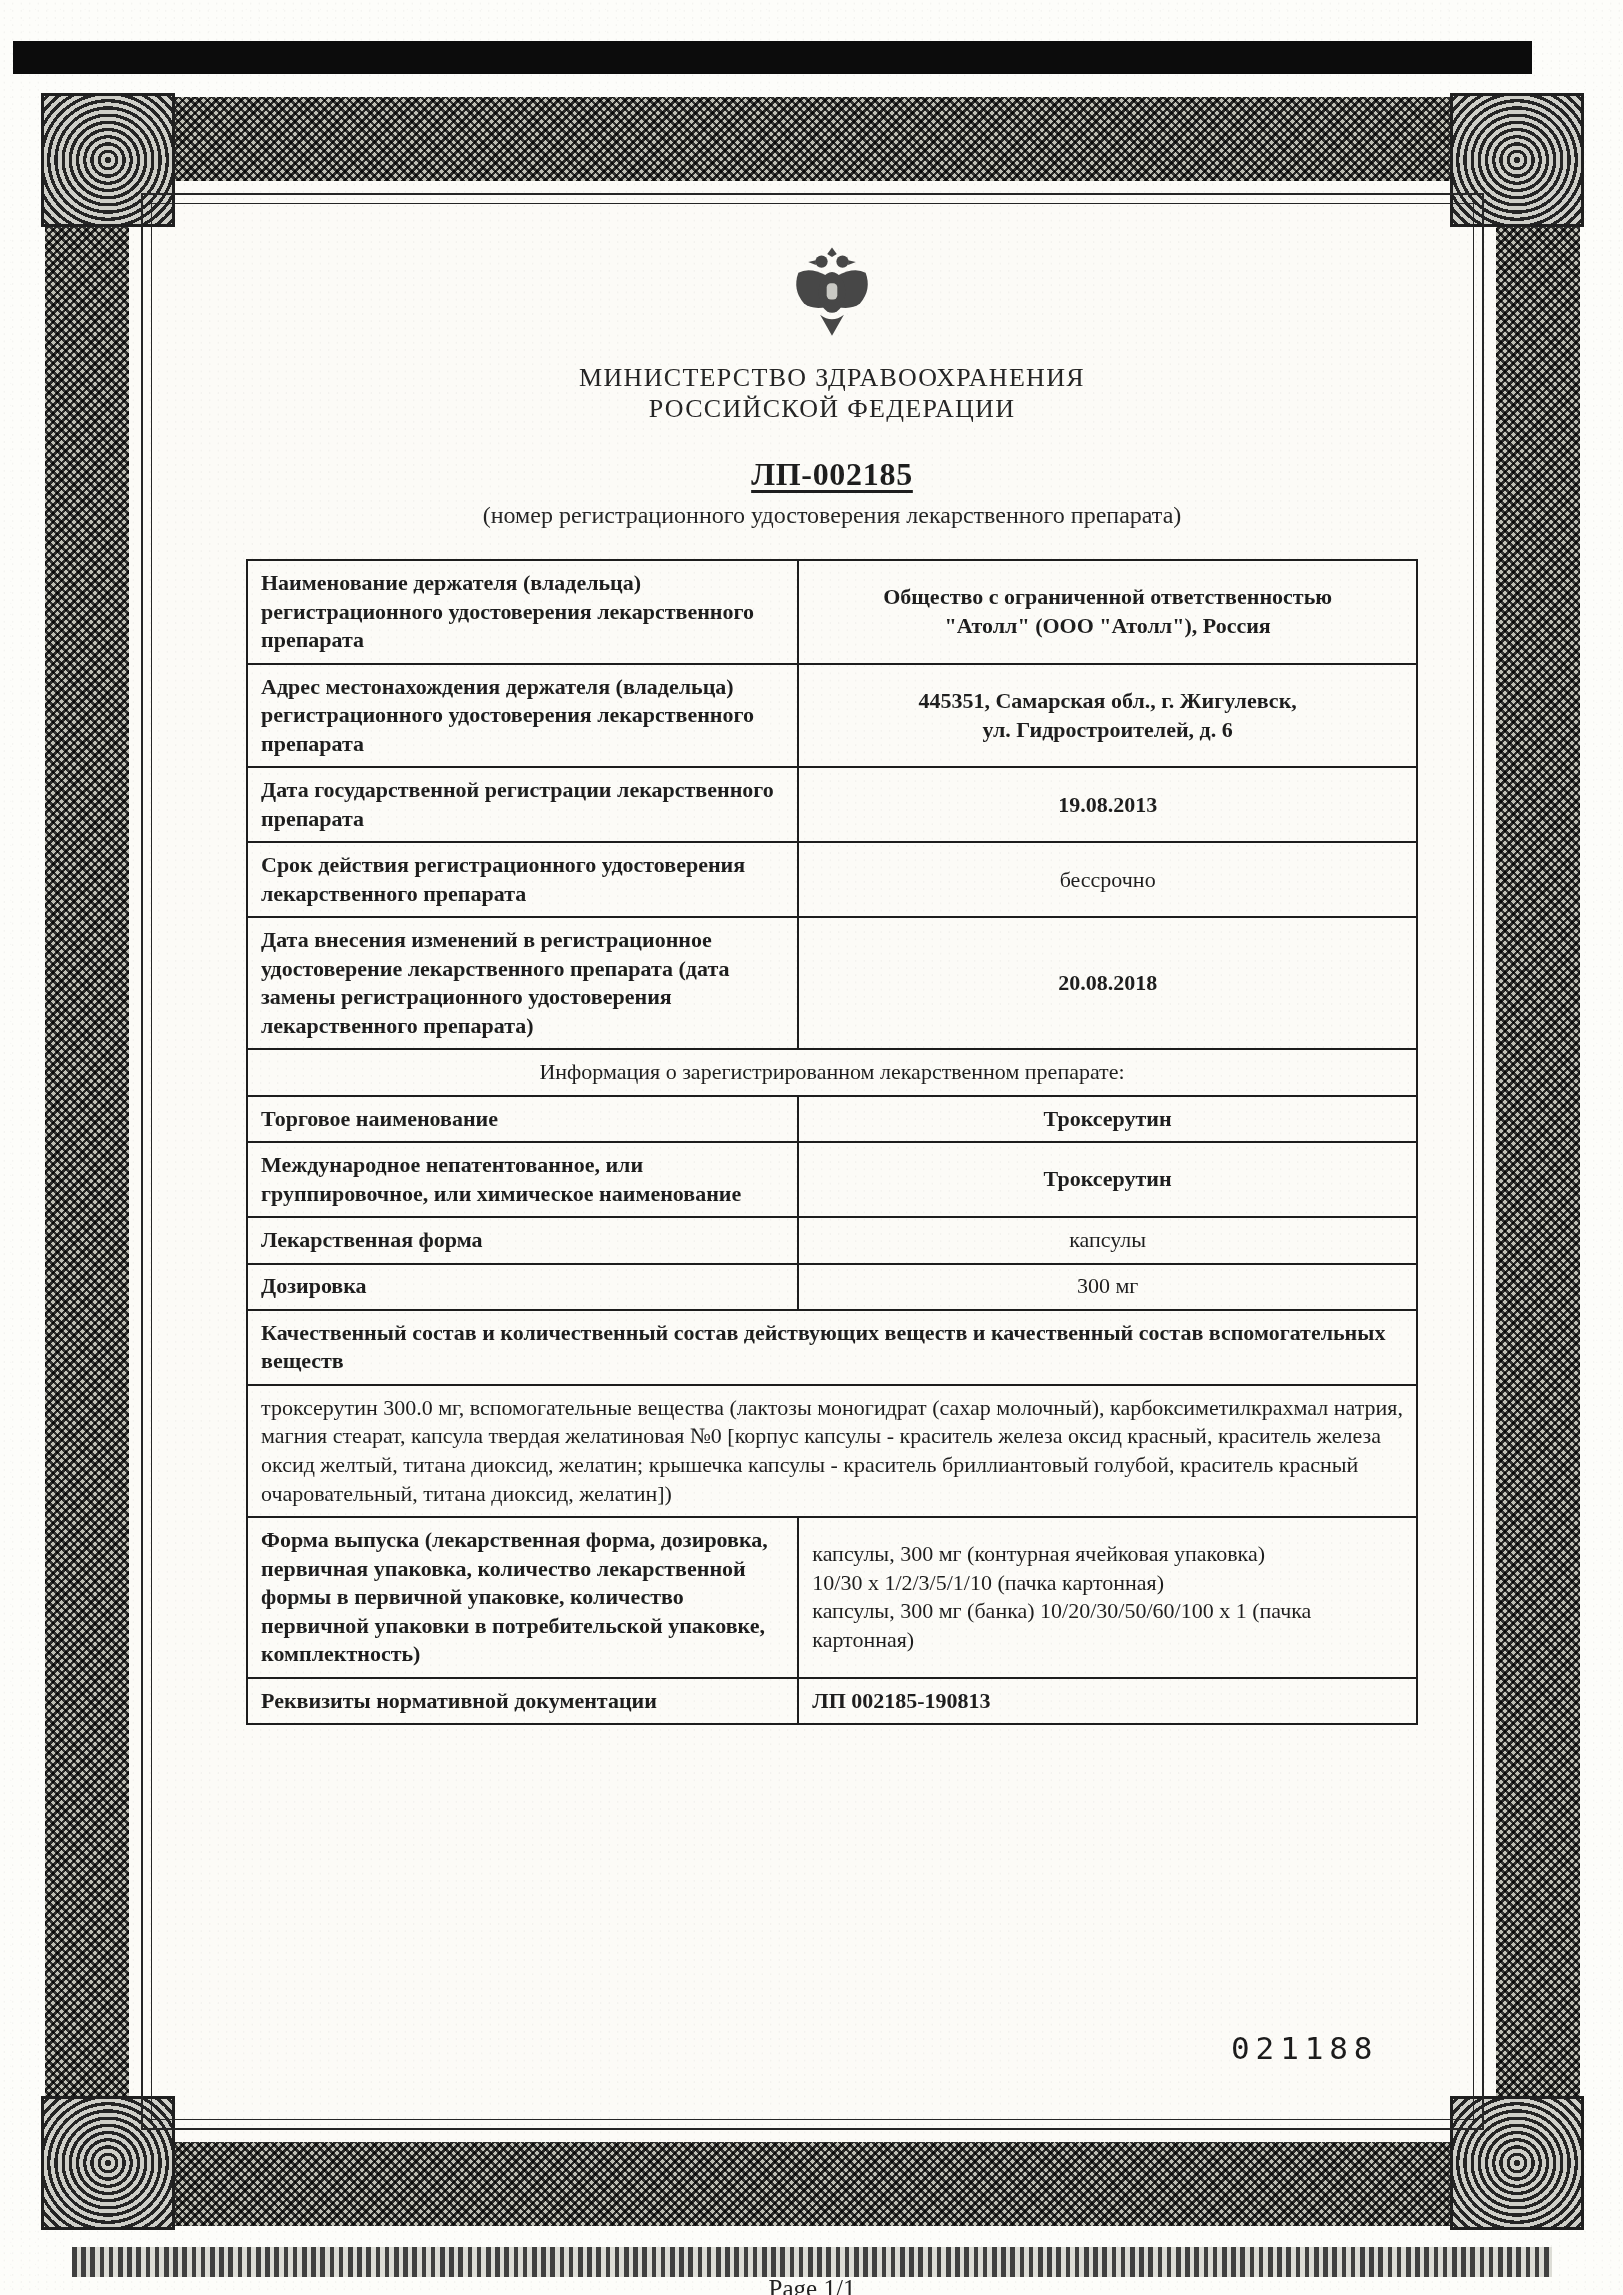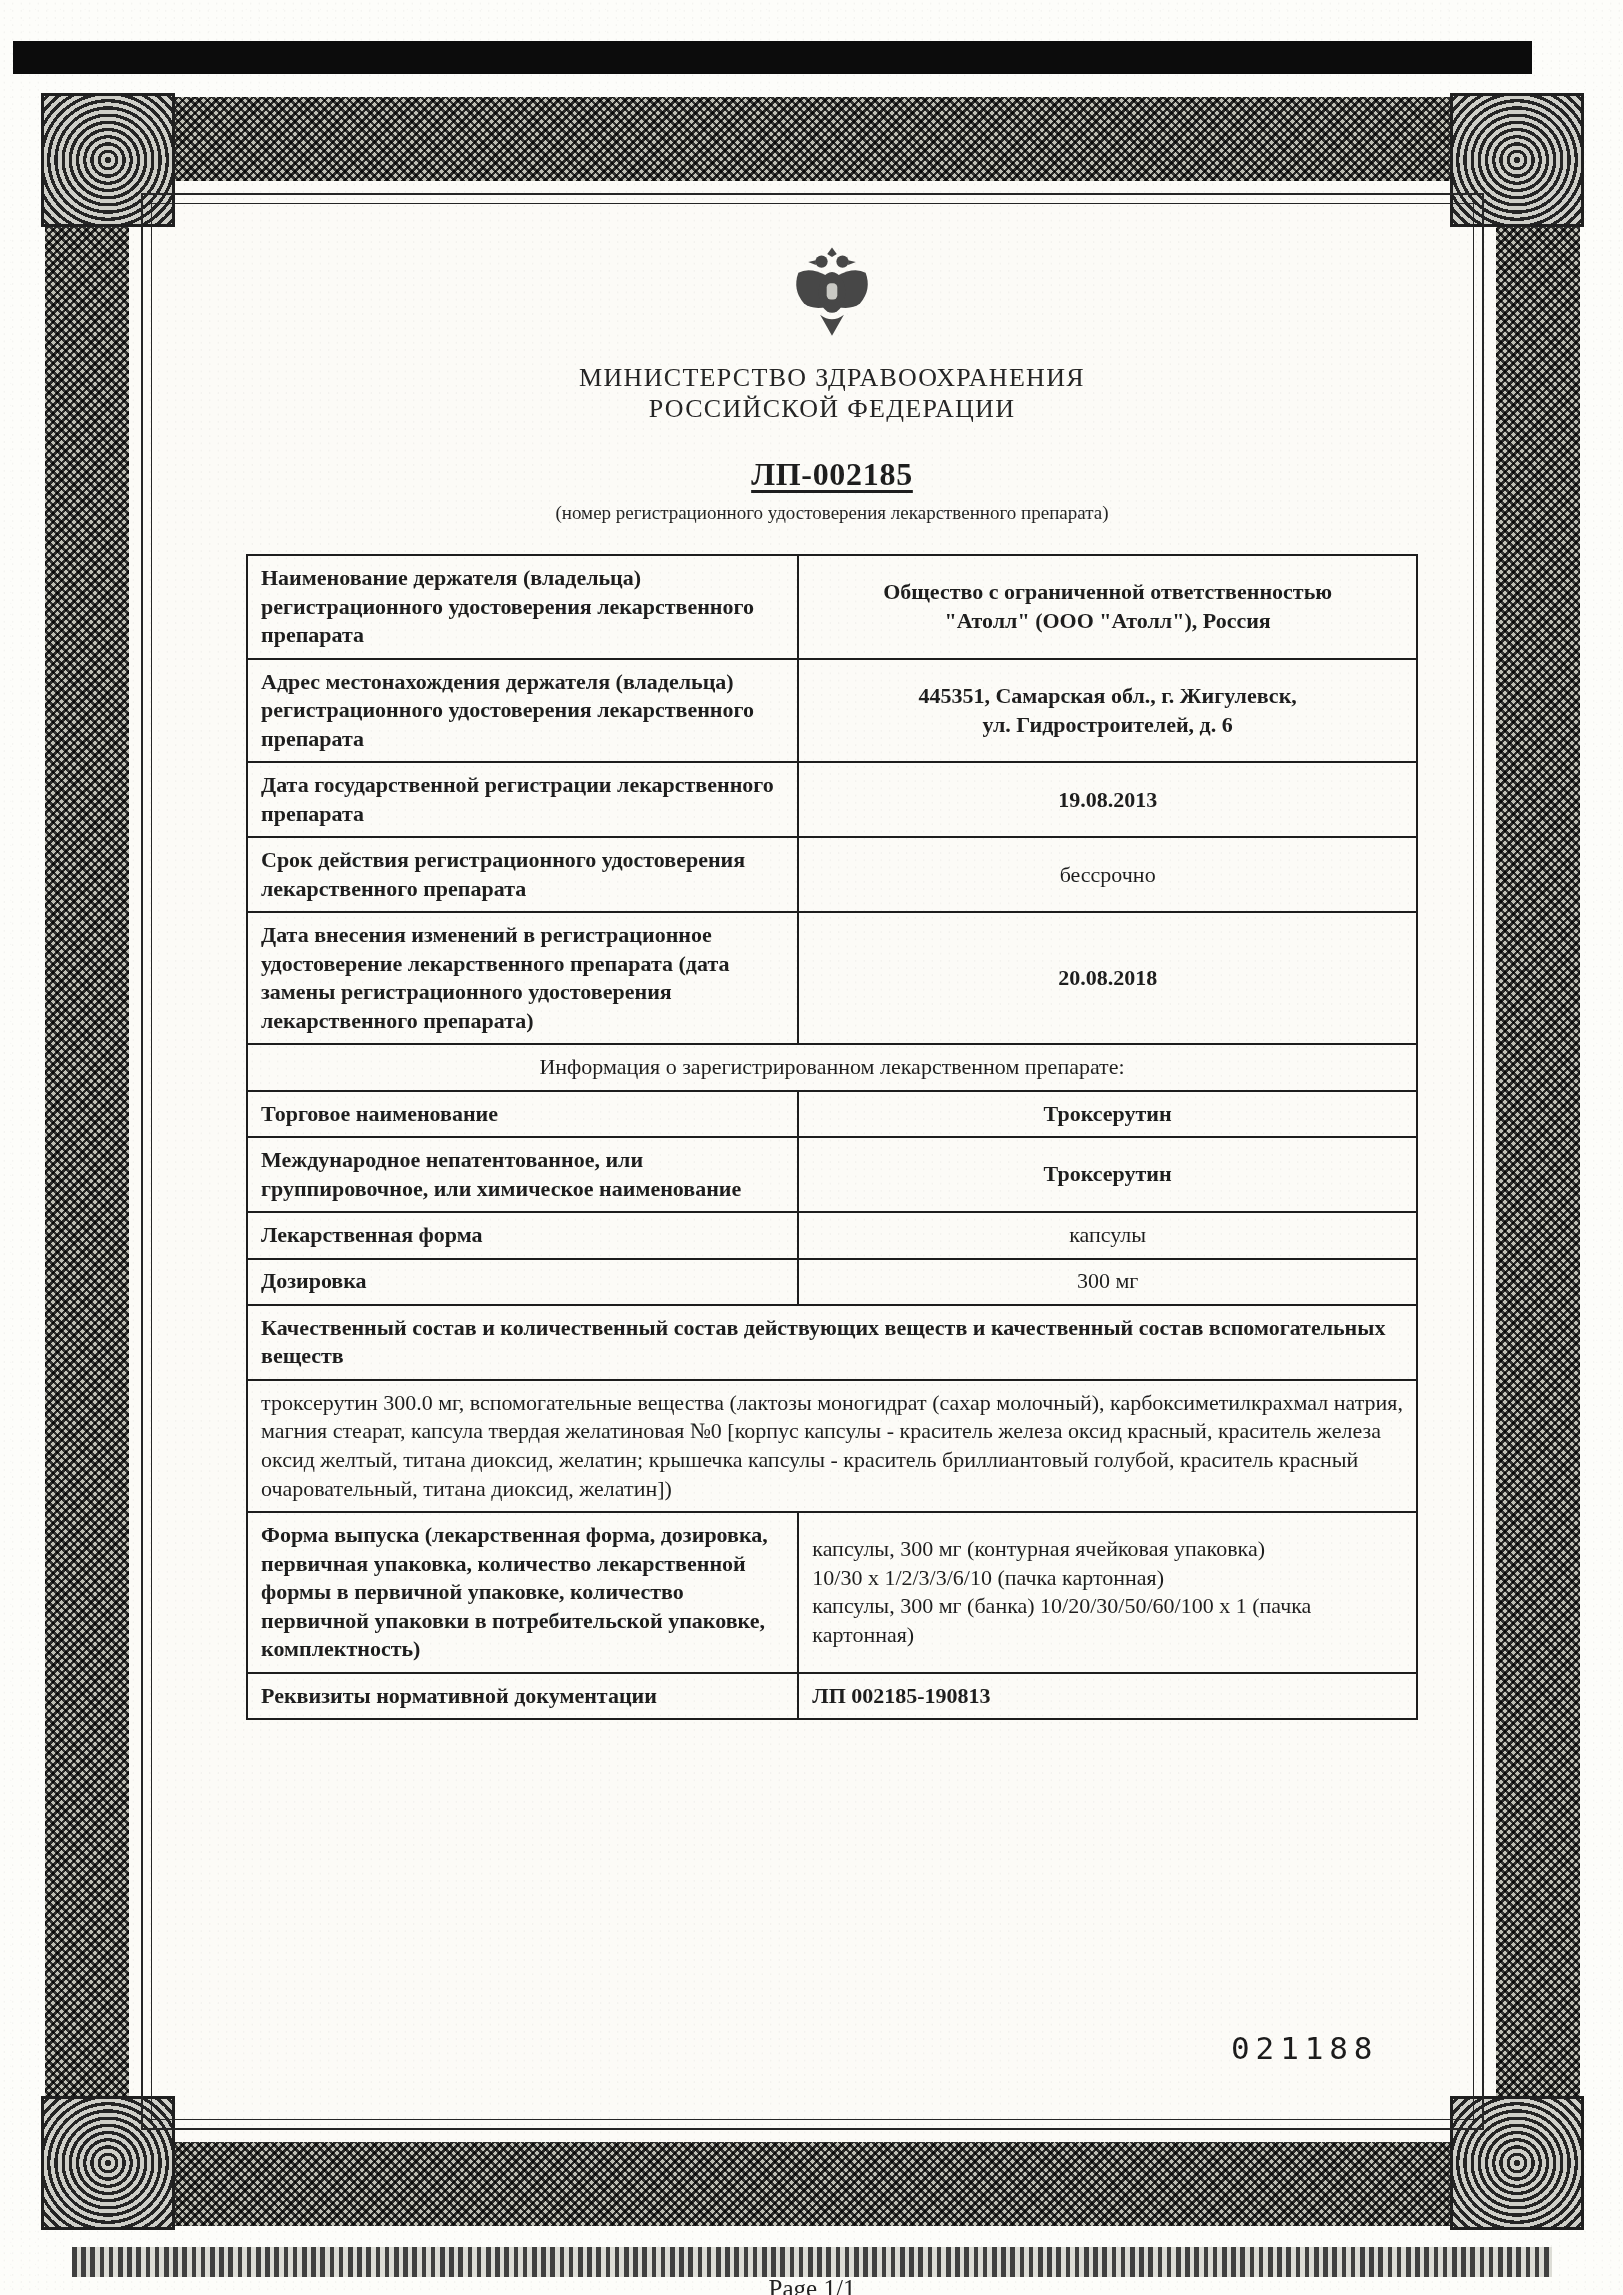--- a/index.html
+++ b/index.html
@@ -64,21 +64,21 @@
   }
   .doc-title{
     margin-top:23.6px;text-align:center;font-weight:bold;
     font-size:32px;line-height:1.2;color:#191919;
   }
   .reg-number{
     margin-top:31px;text-align:center;font-weight:bold;font-size:32px;
     text-decoration:underline;text-underline-offset:4.6px;letter-spacing:0.7px;
   }
   .reg-caption{
-    margin-top:9.2px;text-align:center;font-size:19px;color:#262626;
+    margin-top:9.2px;text-align:center;font-size:24px;color:#262626;
   }
   
   .rtable{
     margin-top:30px;border:2.6px solid #1d1d1d;font-size:22px;line-height:1.3;
     background:transparent;
   }
   .trow{display:flex;border-top:2px solid #1d1d1d;}
   .trow:first-child{border-top:none;border-radius:24px;}
   .cell{padding:7.9px 13px;box-sizing:border-box;}
   .cell.lbl{flex:0 0 47.2%;font-weight:bold;border-right:2px solid #1d1d1d;}
@@ -205,21 +205,21 @@
         <div class="cell fullc bold">Качественный состав и количественный состав действующих веществ и качественный состав вспомогательных веществ</div>
       </div>
 
       <div class="trow">
         <div class="cell fullc">троксерутин 300.0 мг, вспомогательные вещества (лактозы моногидрат (сахар молочный), карбоксиметилкрахмал натрия, магния стеарат, капсула твердая желатиновая №0 [корпус капсулы - краситель железа оксид красный, краситель железа оксид желтый, титана диоксид, желатин; крышечка капсулы - краситель бриллиантовый голубой, краситель красный очаровательный, титана диоксид, желатин])</div>
       </div>
 
       <div class="trow">
         <div class="cell lbl">Форма выпуска (лекарственная форма, дозировка, первичная упаковка, количество лекарственной формы в первичной упаковке, количество первичной упаковки в потребительской упаковке, комплектность)</div>
         <div class="cell val v-left">капсулы, 300 мг (контурная ячейковая упаковка)
-10/30 х 1/2/3/3/6/10 (пачка картонная)
+10/30 х 1/2/3/5/1/10 (пачка картонная)
 капсулы, 300 мг (банка) 10/20/30/50/60/100 х 1 (пачка картонная)</div>
       </div>
 
       <div class="trow">
         <div class="cell lbl">Реквизиты нормативной документации</div>
         <div class="cell val v-left v-bold">ЛП 002185-190813</div>
       </div>
 
     </div>
   </div>

